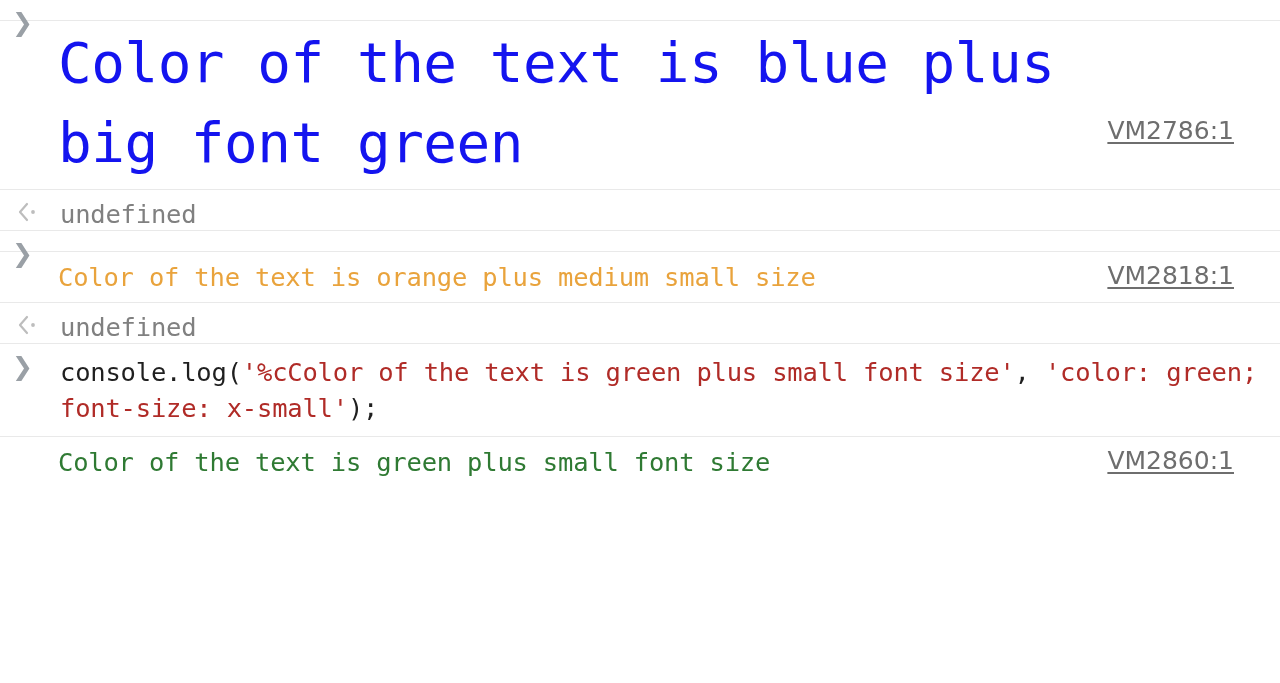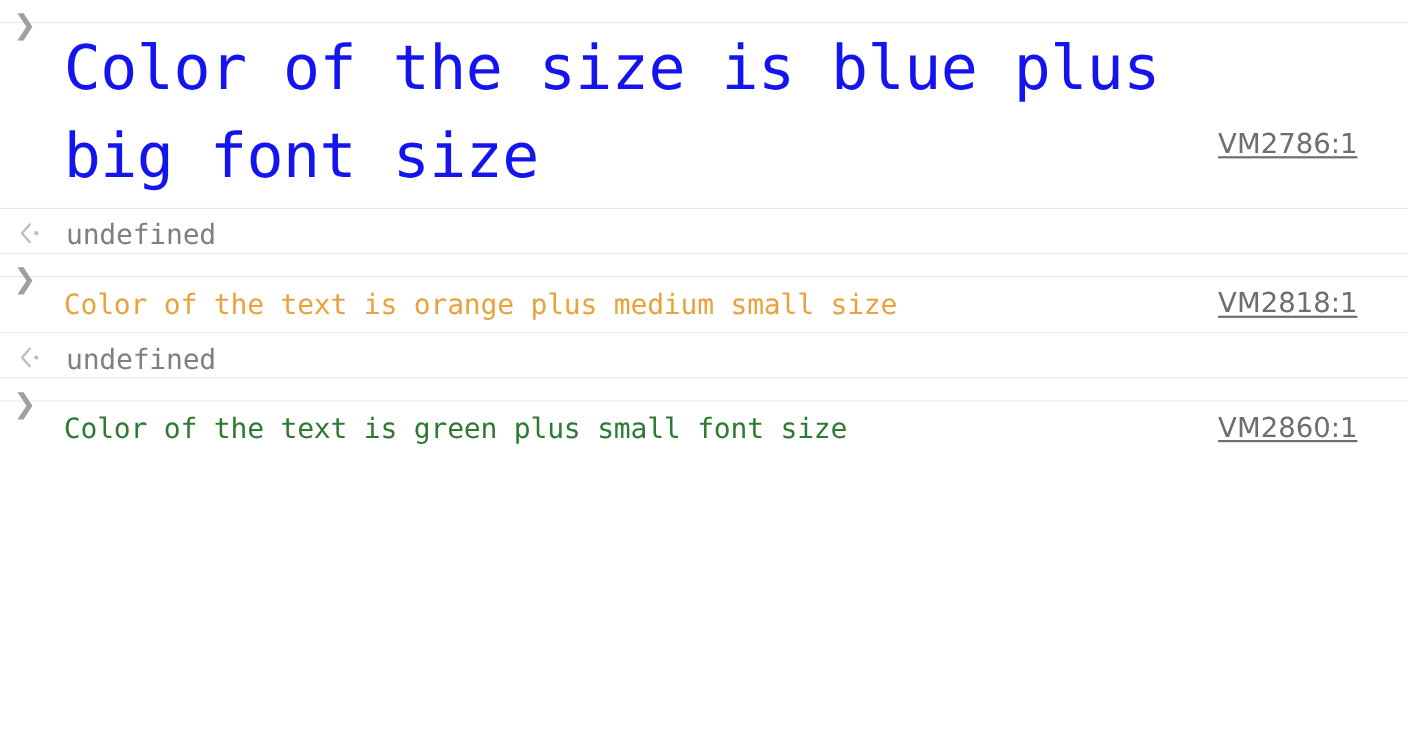--- a/index.html
+++ b/index.html
@@ -138,21 +138,21 @@
 <body>
 
 <div class="console">
 
   <div class="row row-input">
     <span class="gutter">❯</span>
   </div>
 
   <div class="row row-output" style="padding-top:2px;padding-bottom:6px;">
     <a class="vm-link" style="top:96px;">VM2786:1</a>
-    <span class="out-text out-blue">Color of the size is blue plus big font size</span>
+    <span class="out-text out-blue">Color of the text is blue plus big font green</span>
   </div>
 
   <div class="row row-result">
     <span class="result-arrow">
       <svg width="30" height="28" viewBox="0 0 30 28" aria-hidden="true">
         <path d="M14 6 L7 14 L14 22" fill="none" stroke="#bdbdbd" stroke-width="2.2" stroke-linecap="round" stroke-linejoin="round"></path>
         <circle cx="20" cy="14" r="1.9" fill="#bdbdbd"></circle>
       </svg>
     </span>
     <span class="result-value">undefined</span>
@@ -172,20 +172,21 @@
       <svg width="30" height="28" viewBox="0 0 30 28" aria-hidden="true">
         <path d="M14 6 L7 14 L14 22" fill="none" stroke="#bdbdbd" stroke-width="2.2" stroke-linecap="round" stroke-linejoin="round"></path>
         <circle cx="20" cy="14" r="1.9" fill="#bdbdbd"></circle>
       </svg>
     </span>
     <span class="result-value">undefined</span>
   </div>
 
   <div class="row row-input">
     <span class="gutter">❯</span>
+    <div class="code"><span class="tok-plain">console.log(</span><span class="tok-string">'%cColor of the text is green plus small font size'</span><span class="tok-plain">, </span><span class="tok-string">'color: green; font-size: x-small'</span><span class="tok-plain">);</span></div>
   </div>
 
   <div class="row row-output" style="padding-top:8px;padding-bottom:8px;">
     <a class="vm-link" style="top:10px;">VM2860:1</a>
     <span class="out-text out-green">Color of the text is green plus small font size</span>
   </div>
 
 </div>
 
 </body></html>

